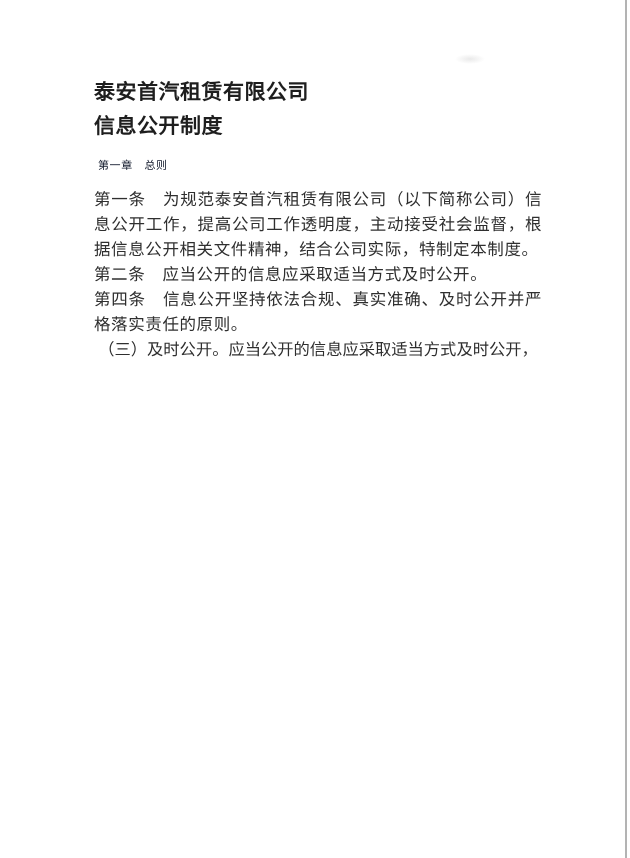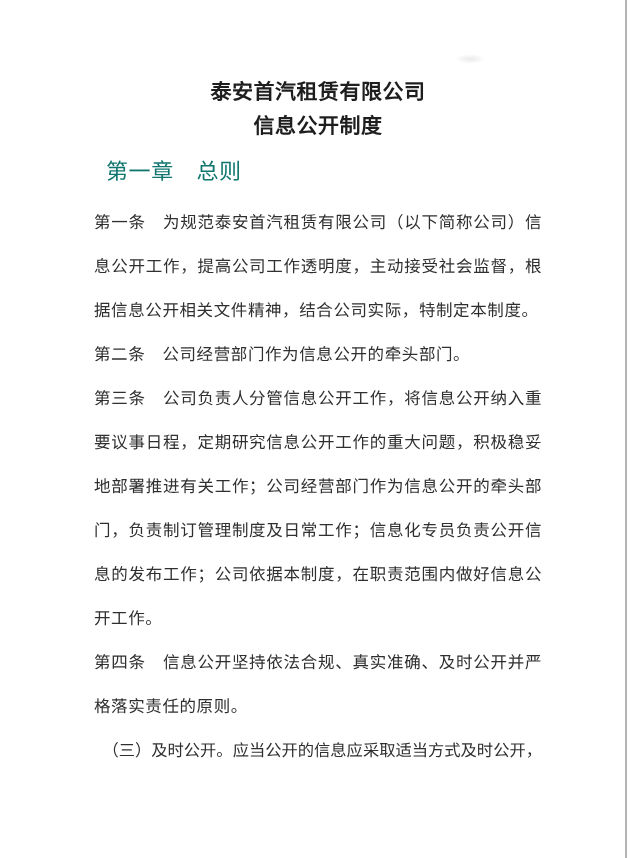--- a/index.html
+++ b/index.html
@@ -42,45 +42,45 @@
     top: 76px;
     width: 448px;
   }
   .titles {
     margin-bottom: 6px;
   }
   .doc-title {
     font-size: 21px;
     font-weight: bold;
     line-height: 33.5px;
-    text-align: center;
+    text-align: left;
     letter-spacing: 0.5px;
     color: #1e1e1e;
   }
   .chapter {
-    margin: 12px;
-    font-size: 22px;
+    margin: 4px;
+    font-size: 11px;
     letter-spacing: 0.6px;
     line-height: 33.5px;
     text-align: left;
-    color: #0f766e;
+    color: #0f172a;
   }
   .para {
     margin: 0;
     font-size: 16.5px;
     letter-spacing: 0.6px;
-    line-height: 44px;
+    line-height: 25px;
     text-align: justify;
     text-justify: inter-character;
     color: #2f2f2f;
   }
   .para.tight {
     letter-spacing: 0;
     font-size: 16.3px;
-    text-align: right;
+    text-align: center;
     white-space: nowrap;
   }
 </style>
 </head>
 <body>
 
 <div class="page">
 
   <div class="edge-line"></div>
   <div class="smudge"></div>
@@ -89,23 +89,22 @@
 
     <div class="titles">
       <div class="doc-title">泰安首汽租赁有限公司</div>
       <div class="doc-title">信息公开制度</div>
     </div>
 
     <p class="chapter">第一章　总则</p>
 
     <p class="para">第一条　为规范泰安首汽租赁有限公司（以下简称公司）信息公开工作，提高公司工作透明度，主动接受社会监督，根据信息公开相关文件精神，结合公司实际，特制定本制度。</p>
 
-    <p class="para">第二条　公司经营部门作为信息公开的牵头部门。</p>
+    <p class="para">第二条　应当公开的信息应采取适当方式及时公开。</p>
 
-    <p class="para">第三条　公司负责人分管信息公开工作，将信息公开纳入重要议事日程，定期研究信息公开工作的重大问题，积极稳妥地部署推进有关工作；公司经营部门作为信息公开的牵头部门，负责制订管理制度及日常工作；信息化专员负责公开信息的发布工作；公司依据本制度，在职责范围内做好信息公开工作。</p>
 
 
     <p class="para">第四条　信息公开坚持依法合规、真实准确、及时公开并严格落实责任的原则。</p>
 
 
 
     <p class="para tight">（三）及时公开。应当公开的信息应采取适当方式及时公开，</p>
 
   </div>
 </div>

